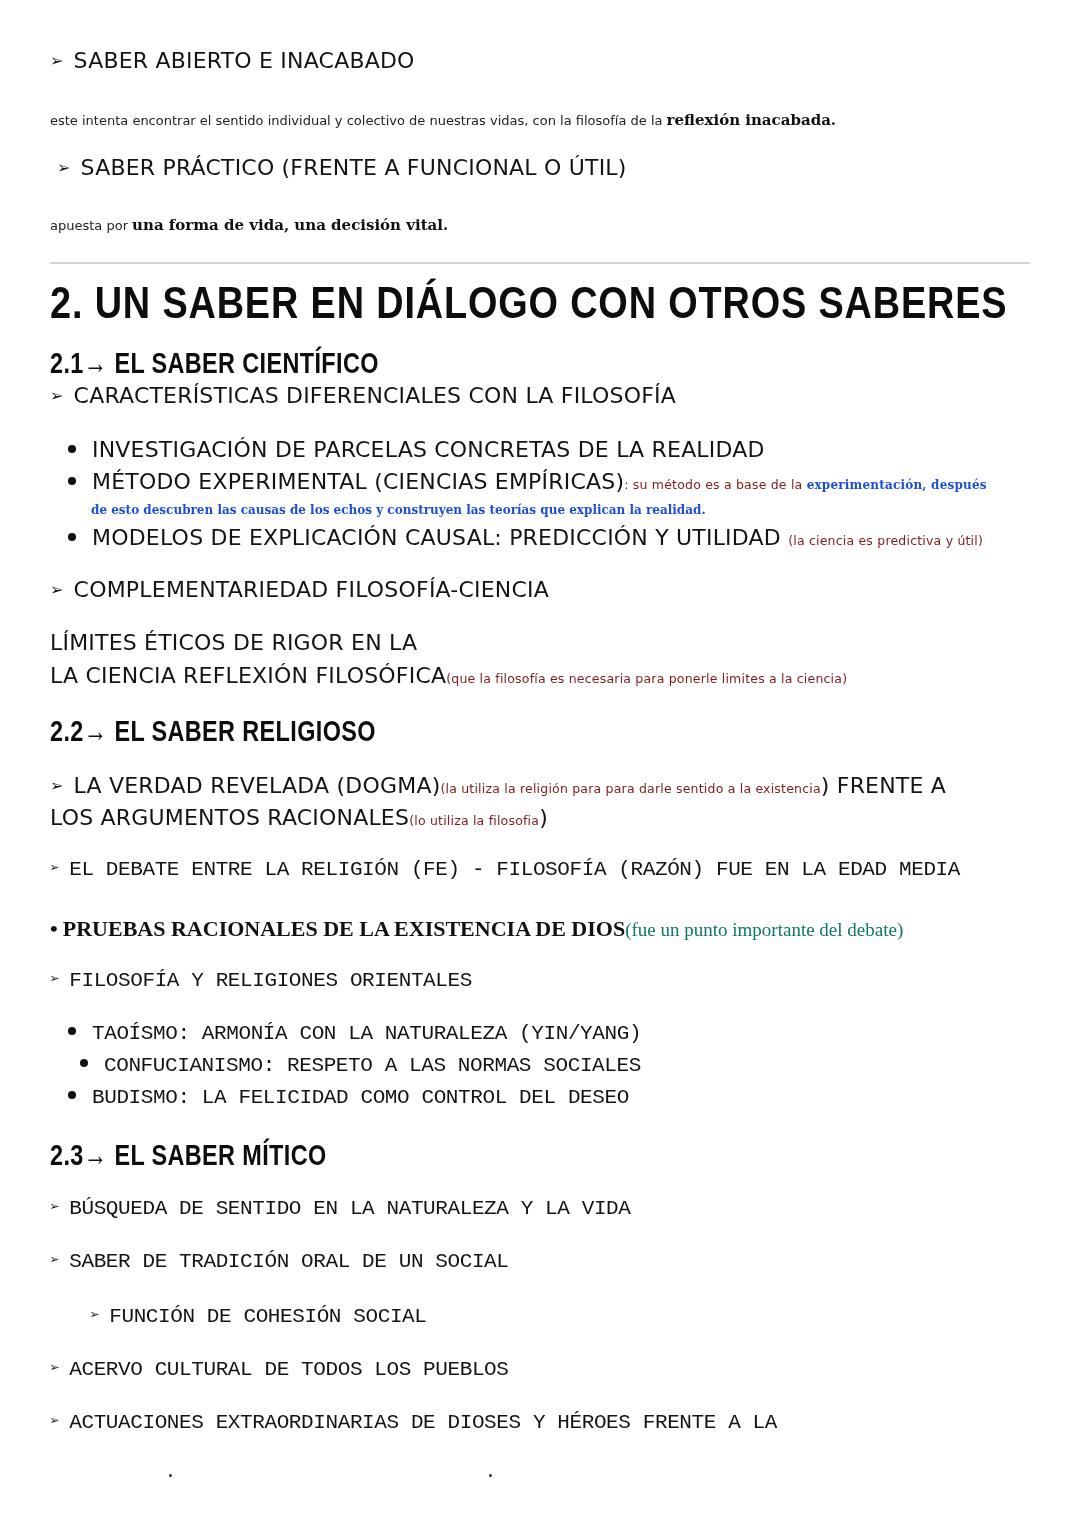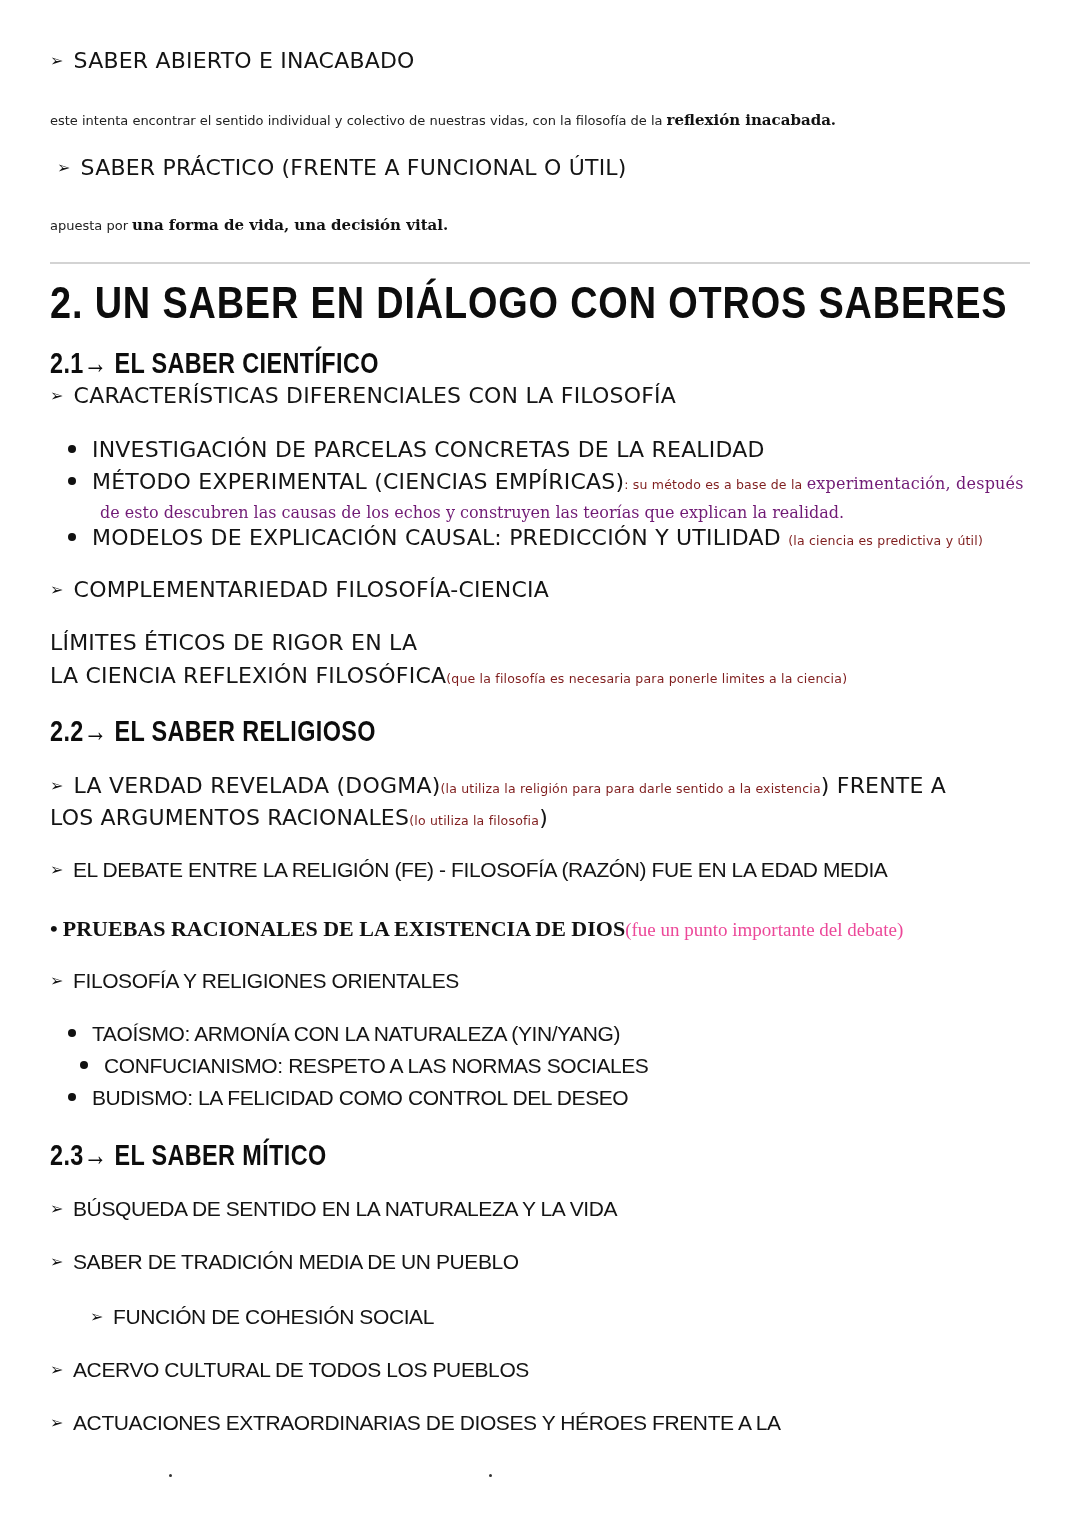--- a/index.html
+++ b/index.html
@@ -16,21 +16,21 @@
       font-family: "DejaVu Sans", sans-serif;
     }
     .abs { position: absolute; white-space: nowrap; }
     .caps {
       font-family: "DejaVu Sans", sans-serif;
       font-size: 22px;
       letter-spacing: 0.2px;
       color: #141414;
     }
     .caps-cond {
-      font-family: Liberation Sans, sans-serif;
+      font-family: Liberation Mono, monospace;
       font-size: 21px;
       letter-spacing: -0.4px;
       transform-origin: left center;
       text-align: center;
     }
     .arrow {
       display: inline-block;
       margin-right: 10px;
       font-size: 16px;
       vertical-align: 2px;
@@ -41,23 +41,23 @@
       color: #222;
     }
     .serif-bold {
       font-family: "DejaVu Serif", serif;
       font-weight: bold;
       font-size: 15px;
       color: #111;
     }
     .serif-bold-sm {
       font-family: "DejaVu Serif", serif;
-      font-weight: normal;
-      font-size: 16px;
-      color: #701a75;
+      font-weight: bold;
+      font-size: 12px;
+      color: #1d4ed8;
     }
     .tiny {
       font-family: "DejaVu Sans", sans-serif;
       font-size: 12.5px;
       color: #7f1d1d;
     }
     .h1 {
       font-family: "Liberation Sans", sans-serif;
       font-weight: bold;
       font-size: 44px;
@@ -94,21 +94,21 @@
     }
     .bold-serif-line {
       font-family: "Liberation Serif", serif;
       font-weight: bold;
       font-size: 22px;
       color: #111;
     }
     .serif-note {
       font-family: "Liberation Serif", serif;
       font-size: 19px;
-      color: #ec4899;
+      color: #0f766e;
     }
     .dot {
       position: absolute;
       width: 3px;
       height: 3px;
       background: #333;
       border-radius: 50%;
     }
   </style>
 </head>
@@ -136,21 +136,21 @@
 <div class="abs caps" style="left:50px; top:383px;">
   <span class="arrow">➢</span><span>CARACTERÍSTICAS DIFERENCIALES CON LA FILOSOFÍA</span>
 </div>
 
 <div class="abs caps" style="left:68px; top:437px;">
   <span class="bullet"></span><span>INVESTIGACIÓN DE PARCELAS CONCRETAS DE LA REALIDAD</span>
 </div>
 <div class="abs caps" style="left:68px; top:469px;">
   <span class="bullet"></span><span>MÉTODO EXPERIMENTAL (CIENCIAS EMPÍRICAS)</span><span class="tiny">: su método es a base de la </span><span class="serif-bold-sm">experimentación, después</span>
 </div>
-<div class="abs serif-bold-sm" style="left:100px; top:503px;">de esto descubren las causas de los echos y construyen las teorías que explican la realidad.</div>
+<div class="abs serif-bold-sm" style="left:91px; top:503px;">de esto descubren las causas de los echos y construyen las teorías que explican la realidad.</div>
 <div class="abs caps" style="left:68px; top:525px;">
   <span class="bullet"></span><span>MODELOS DE EXPLICACIÓN CAUSAL: PREDICCIÓN Y UTILIDAD</span>
   <span class="tiny">(la ciencia es predictiva y útil)</span>
 </div>
 
 <div class="abs caps" style="left:50px; top:577px;">
   <span class="arrow">➢</span><span>COMPLEMENTARIEDAD FILOSOFÍA-CIENCIA</span>
 </div>
 <div class="abs caps" style="left:50px; top:630px;">LÍMITES ÉTICOS DE RIGOR EN LA</div>
 <div class="abs caps" style="left:50px; top:663px;">
@@ -185,21 +185,21 @@
 </div>
 <div class="abs caps caps-cond" style="left:68px; top:1086px;">
   <span class="bullet"></span><span>BUDISMO: LA FELICIDAD COMO CONTROL DEL DESEO</span>
 </div>
 
 <div class="abs h2" style="left:50px; top:1138px;">2.3→ EL SABER MÍTICO</div>
 <div class="abs caps caps-cond" style="left:50px; top:1197px;">
   <span class="arrow">➢</span><span>BÚSQUEDA DE SENTIDO EN LA NATURALEZA Y LA VIDA</span>
 </div>
 <div class="abs caps caps-cond" style="left:50px; top:1250px;">
-  <span class="arrow">➢</span><span>SABER DE TRADICIÓN MEDIA DE UN PUEBLO</span>
+  <span class="arrow">➢</span><span>SABER DE TRADICIÓN ORAL DE UN SOCIAL</span>
 </div>
 <div class="abs caps caps-cond" style="left:50px; top:1305px;margin-left:40px;">
   <span class="arrow">➢</span><span>FUNCIÓN DE COHESIÓN SOCIAL</span>
 </div>
 <div class="abs caps caps-cond" style="left:50px; top:1358px;">
   <span class="arrow">➢</span><span>ACERVO CULTURAL DE TODOS LOS PUEBLOS</span>
 </div>
 <div class="abs caps caps-cond" style="left:50px; top:1411px;">
   <span class="arrow">➢</span><span>ACTUACIONES EXTRAORDINARIAS DE DIOSES Y HÉROES FRENTE A LA</span>
 </div>

